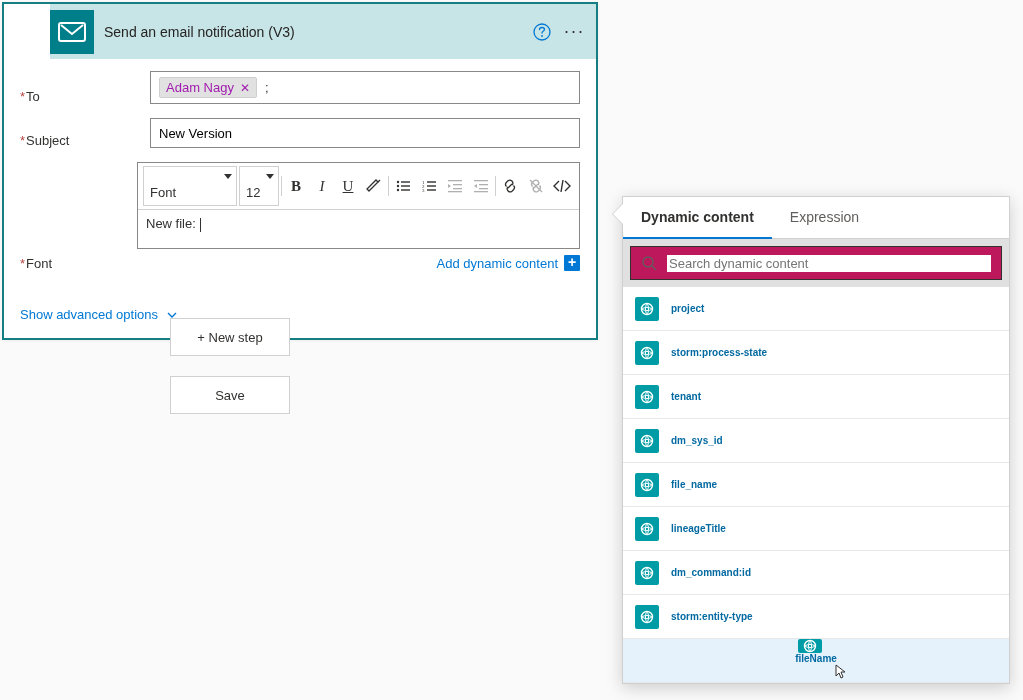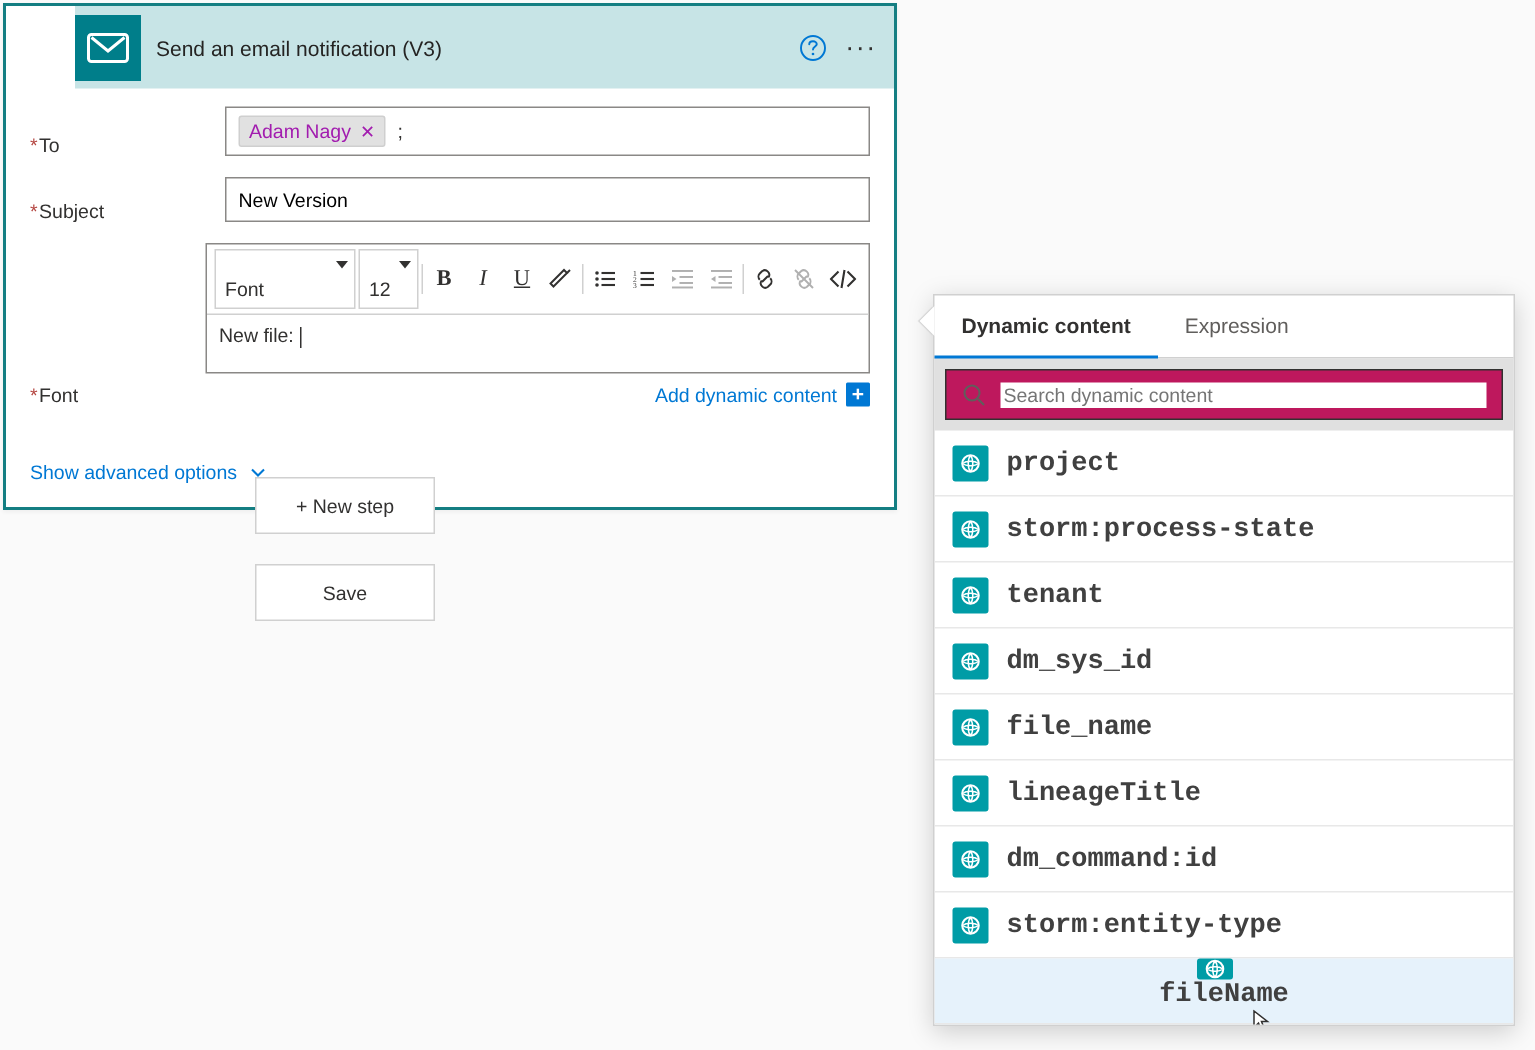--- a/index.html
+++ b/index.html
@@ -317,24 +317,23 @@
     width: 24px;
     height: 24px;
     background: #009ca6;
     border-radius: 2px;
     display: flex;
     align-items: center;
     justify-content: center;
     margin-right: 12px;
   }
   .dc-label {
-    font-size: 18px;
+    font-size: 10px;
     font-weight: 600;
-    color: #404040;
-    font-family: Liberation Mono, monospace;
+    color: #0369a1;
   }
 
   
   svg { display: block; }
 </style>
 </head>
 <body>
 
 <div class="action-card">
   <div class="action-header">

